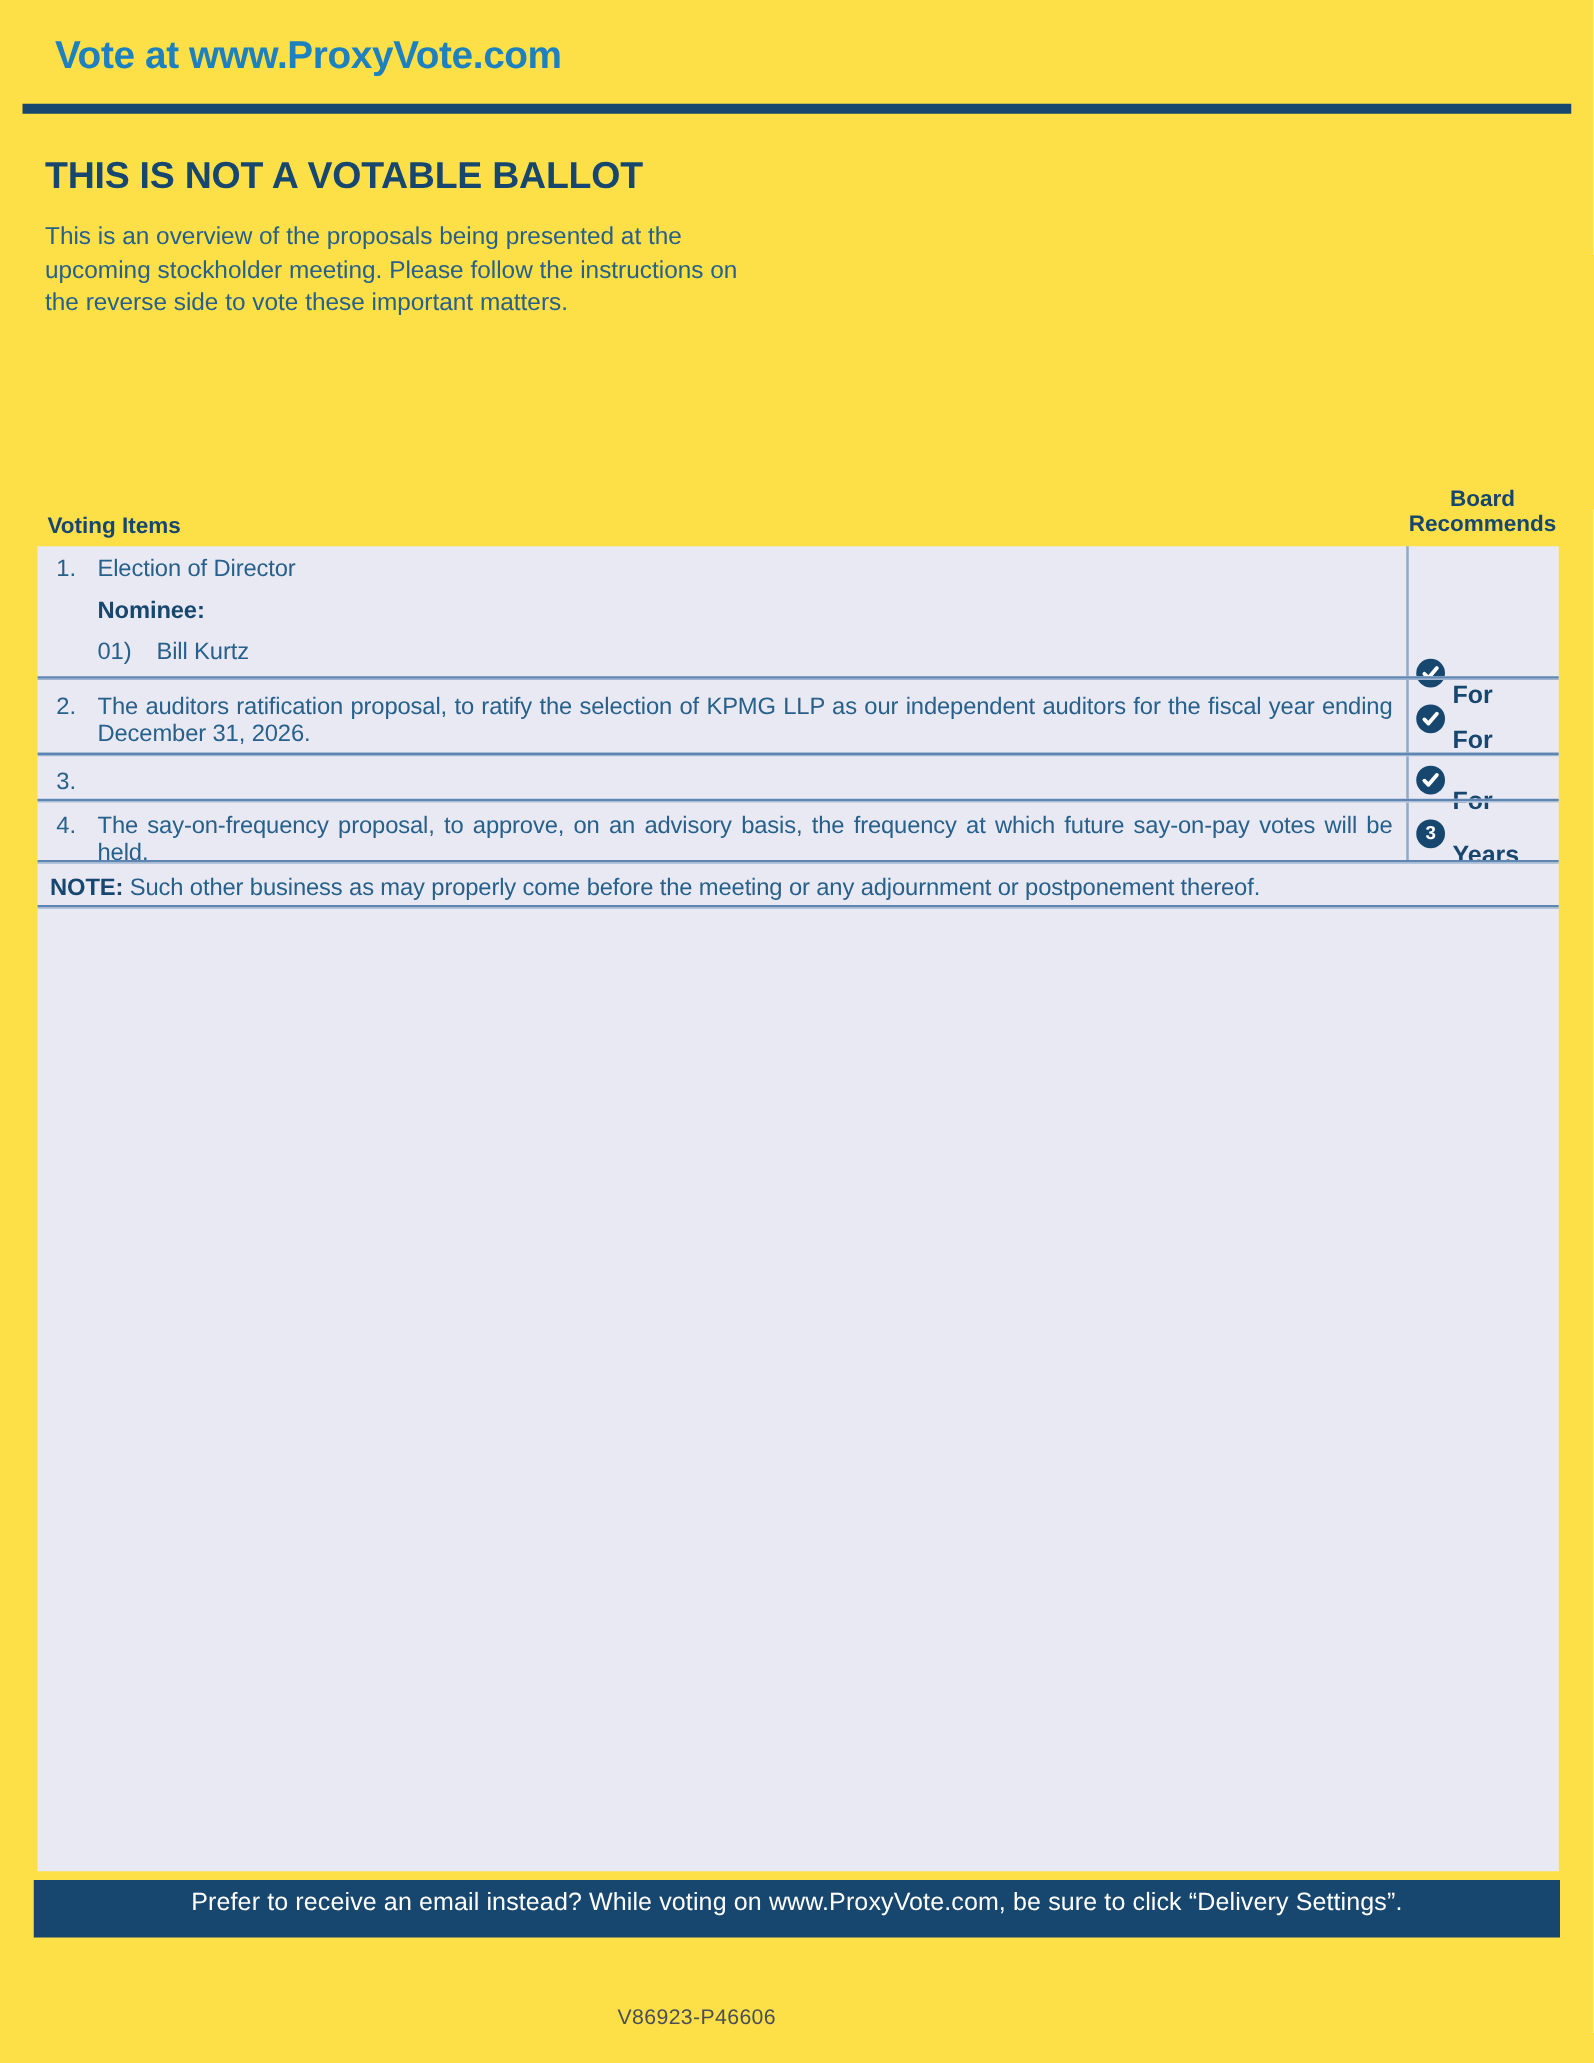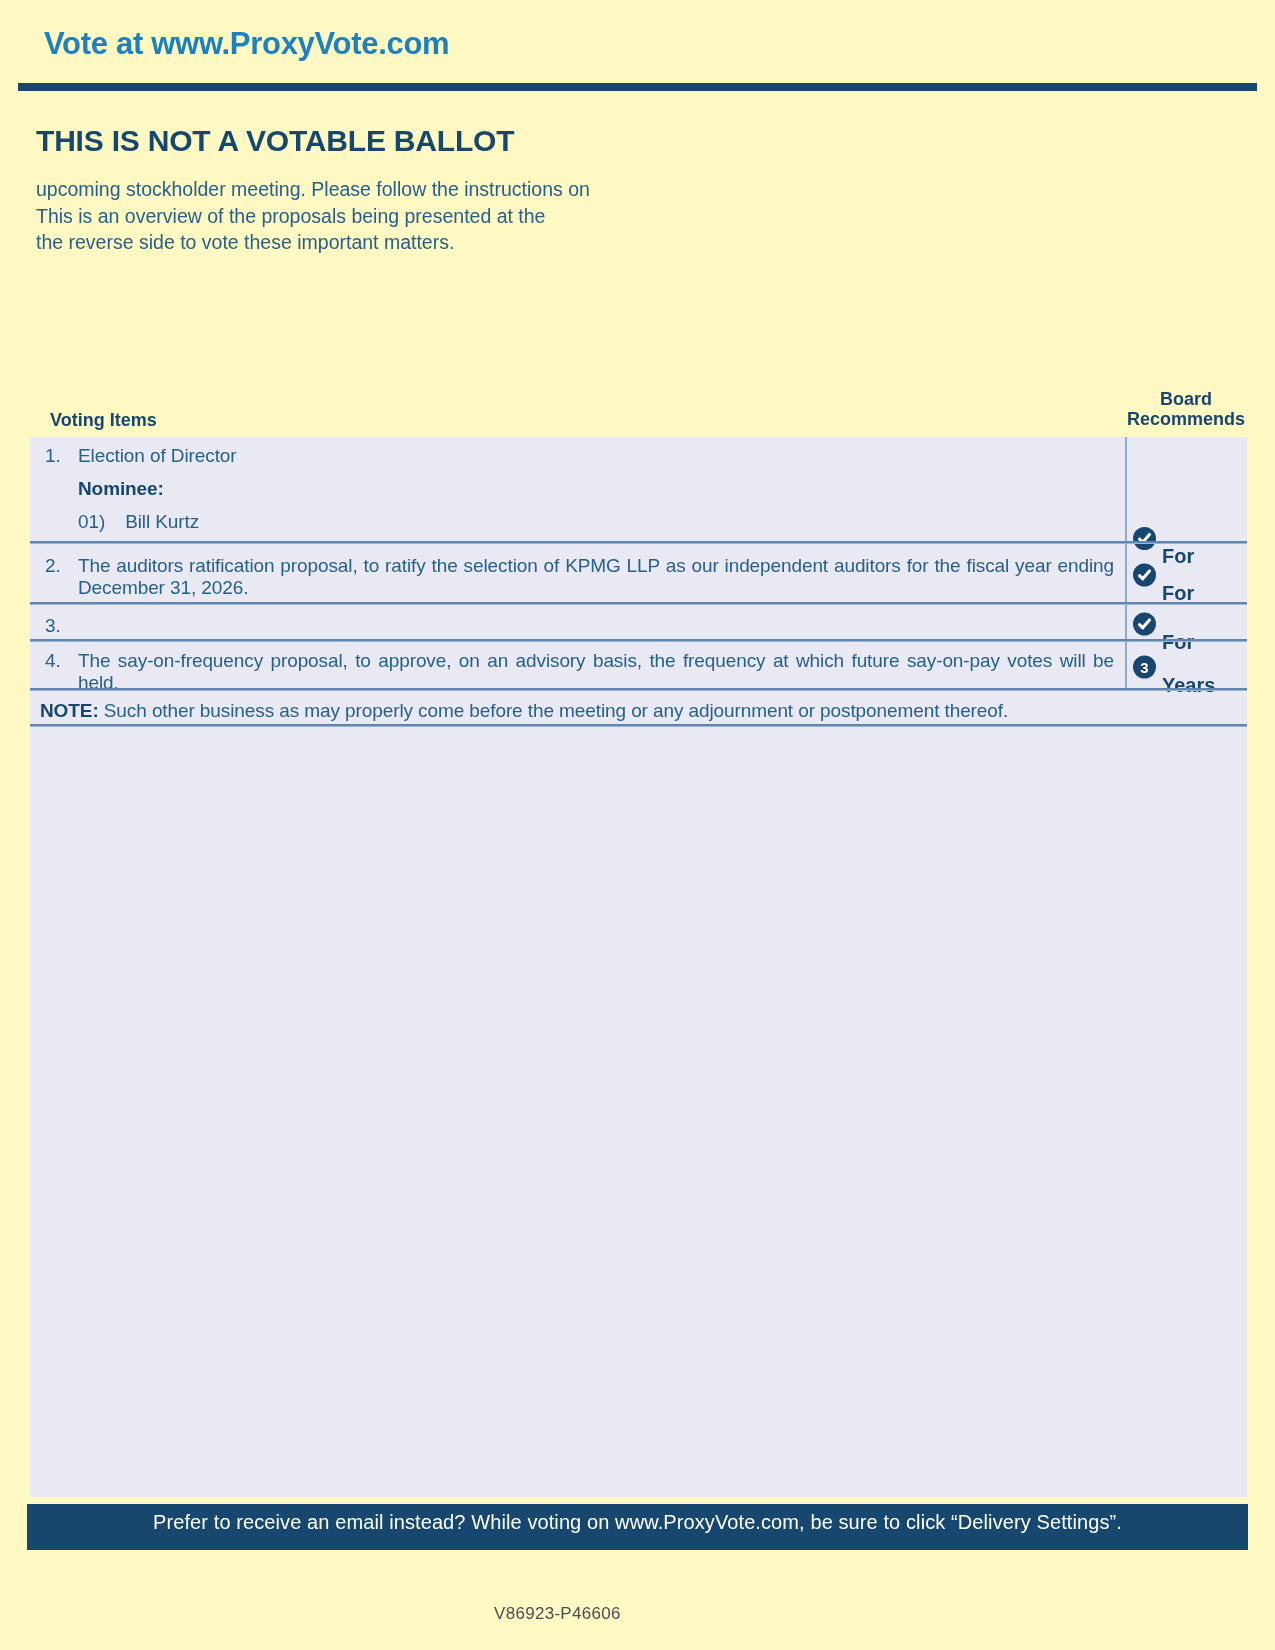--- a/index.html
+++ b/index.html
@@ -2,21 +2,21 @@
 <html><head>
 <meta charset="utf-8">
 <style>
   * { margin: 0; padding: 0; box-sizing: border-box; }
   html, body { background: #ffffff; }
   body { font-family: "Liberation Sans", sans-serif; }
   .page {
     position: relative;
     width: 1275px;
     height: 1650px;
-    background: #fef9c3;
+    background: #fde047;
     overflow: hidden;
   }
 
   
   .vote-header {
     position: absolute;
     left: 44px;
     top: 26px;
     font-size: 31px;
     font-weight: bold;
@@ -53,21 +53,20 @@
   }
 
   
   .voting-items-header {
     position: absolute;
     left: 38px;
     top: 410px;
     font-size: 18px;
     font-weight: bold;
     color: #17476e;
-    margin-left: 12px;
   }
   .board-recommends-header {
     position: absolute;
     right: 30px;
     top: 389px;
     text-align: center;
     font-size: 18px;
     font-weight: bold;
     line-height: 20px;
     color: #17476e;
@@ -205,22 +204,22 @@
 <body>
 
 <div class="page">
 
   <div class="vote-header">Vote at www.ProxyVote.com</div>
   <div class="header-rule"></div>
 
   <div class="ballot-title">THIS IS NOT A VOTABLE BALLOT</div>
 
   <div class="intro">
+    <div>This is an overview of the proposals being presented at the</div>
     <div>upcoming stockholder meeting. Please follow the instructions on</div>
-    <div>This is an overview of the proposals being presented at the</div>
     <div>the reverse side to vote these important matters.</div>
   </div>
 
   <div class="voting-items-header">Voting Items</div>
 
   <div class="board-recommends-header">
     <div>Board</div>
     <div>Recommends</div>
   </div>
 

